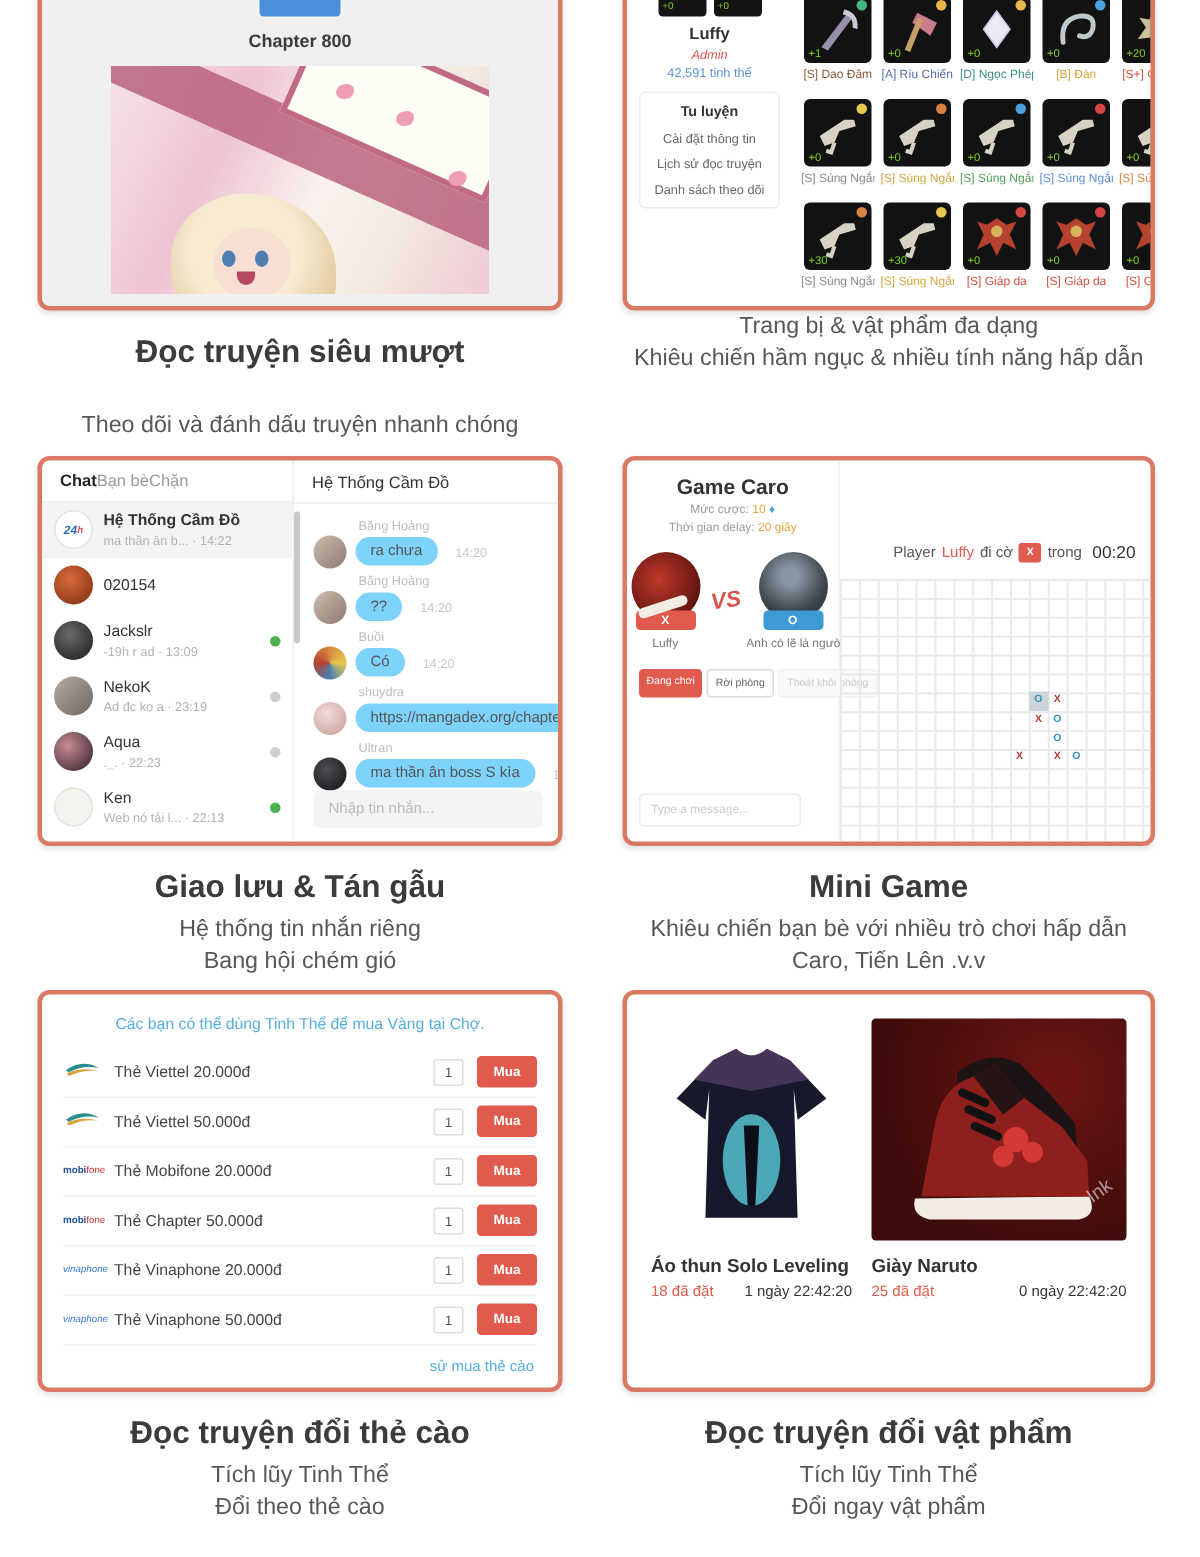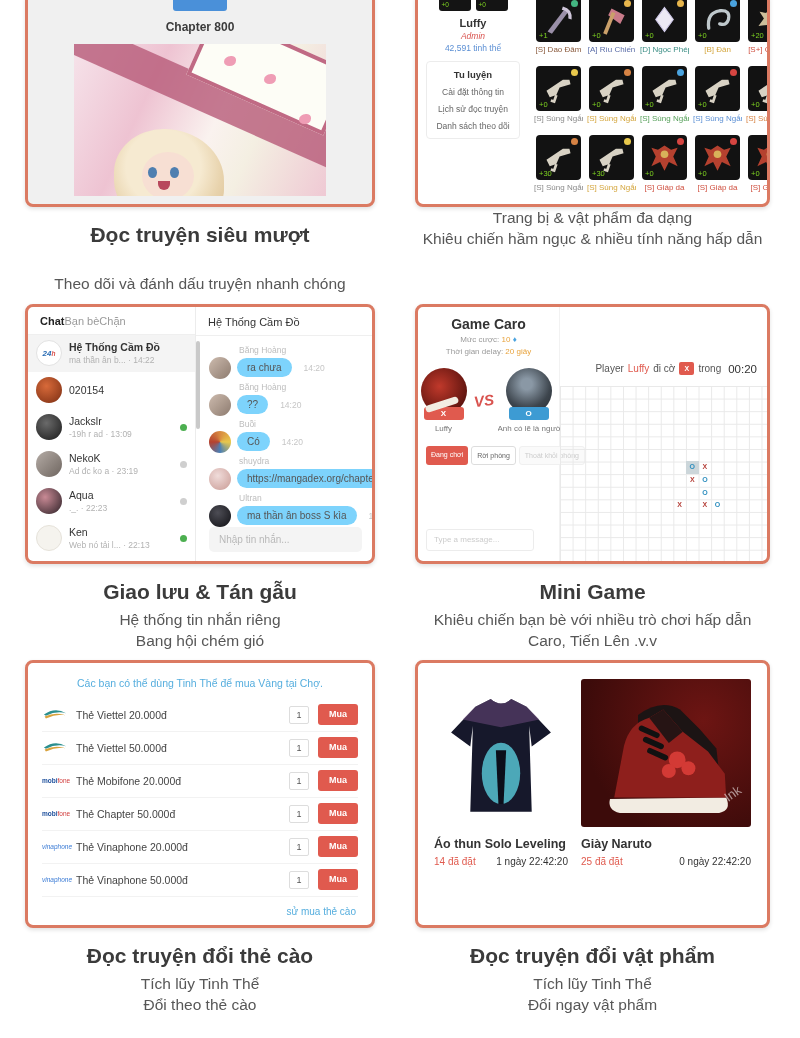--- a/index.html
+++ b/index.html
@@ -600,21 +600,21 @@
             <div class="prod-img">
               <svg viewBox="0 0 100 100" width="128" height="138">
                 <path d="M30 10 L42 4 Q50 11 58 4 L70 10 L89 30 L74 41 L72 25 L74 92 L26 92 L28 25 L26 41 L11 30 Z" fill="#16182b"></path>
                 <path d="M30 10 L42 4 Q50 11 58 4 L70 10 L80 20 L50 26 L20 20 Z" fill="#6e4a7e" opacity=".55"></path>
                 <ellipse cx="50" cy="62" rx="15" ry="24" fill="#5fd8e8" opacity=".75"></ellipse>
                 <path d="M46 44 L54 44 L52 86 L48 86 Z" fill="#0c0e1a"></path>
               </svg>
             </div>
             <div class="prod-name">Áo thun Solo Leveling</div>
             <div class="prod-meta">
-              <span class="ordered">14 đã đặt</span>
+              <span class="ordered">18 đã đặt</span>
               <span class="cd">1 ngày 22:42:20</span>
             </div>
           </div>
           <div class="prod p2">
             <div class="prod-img">
               <svg viewBox="0 0 100 100" width="170" height="140">
                 <path d="M30 20 Q46 8 60 16 L74 30 L86 44 L88 62 L84 66 L36 64 L30 40 Z" fill="#1c1414"></path>
                 <path d="M10 80 Q8 88 17 90 L88 90 Q97 88 93 79 Z" fill="#f2ece2"></path>
                 <path d="M13 79 L20 42 Q24 26 38 22 L48 16 L62 32 L80 46 L92 62 L93 79 Z" fill="#8e1f1c"></path>
                 <path d="M38 22 L48 16 L62 32 L52 40 Z" fill="#261414"></path>

